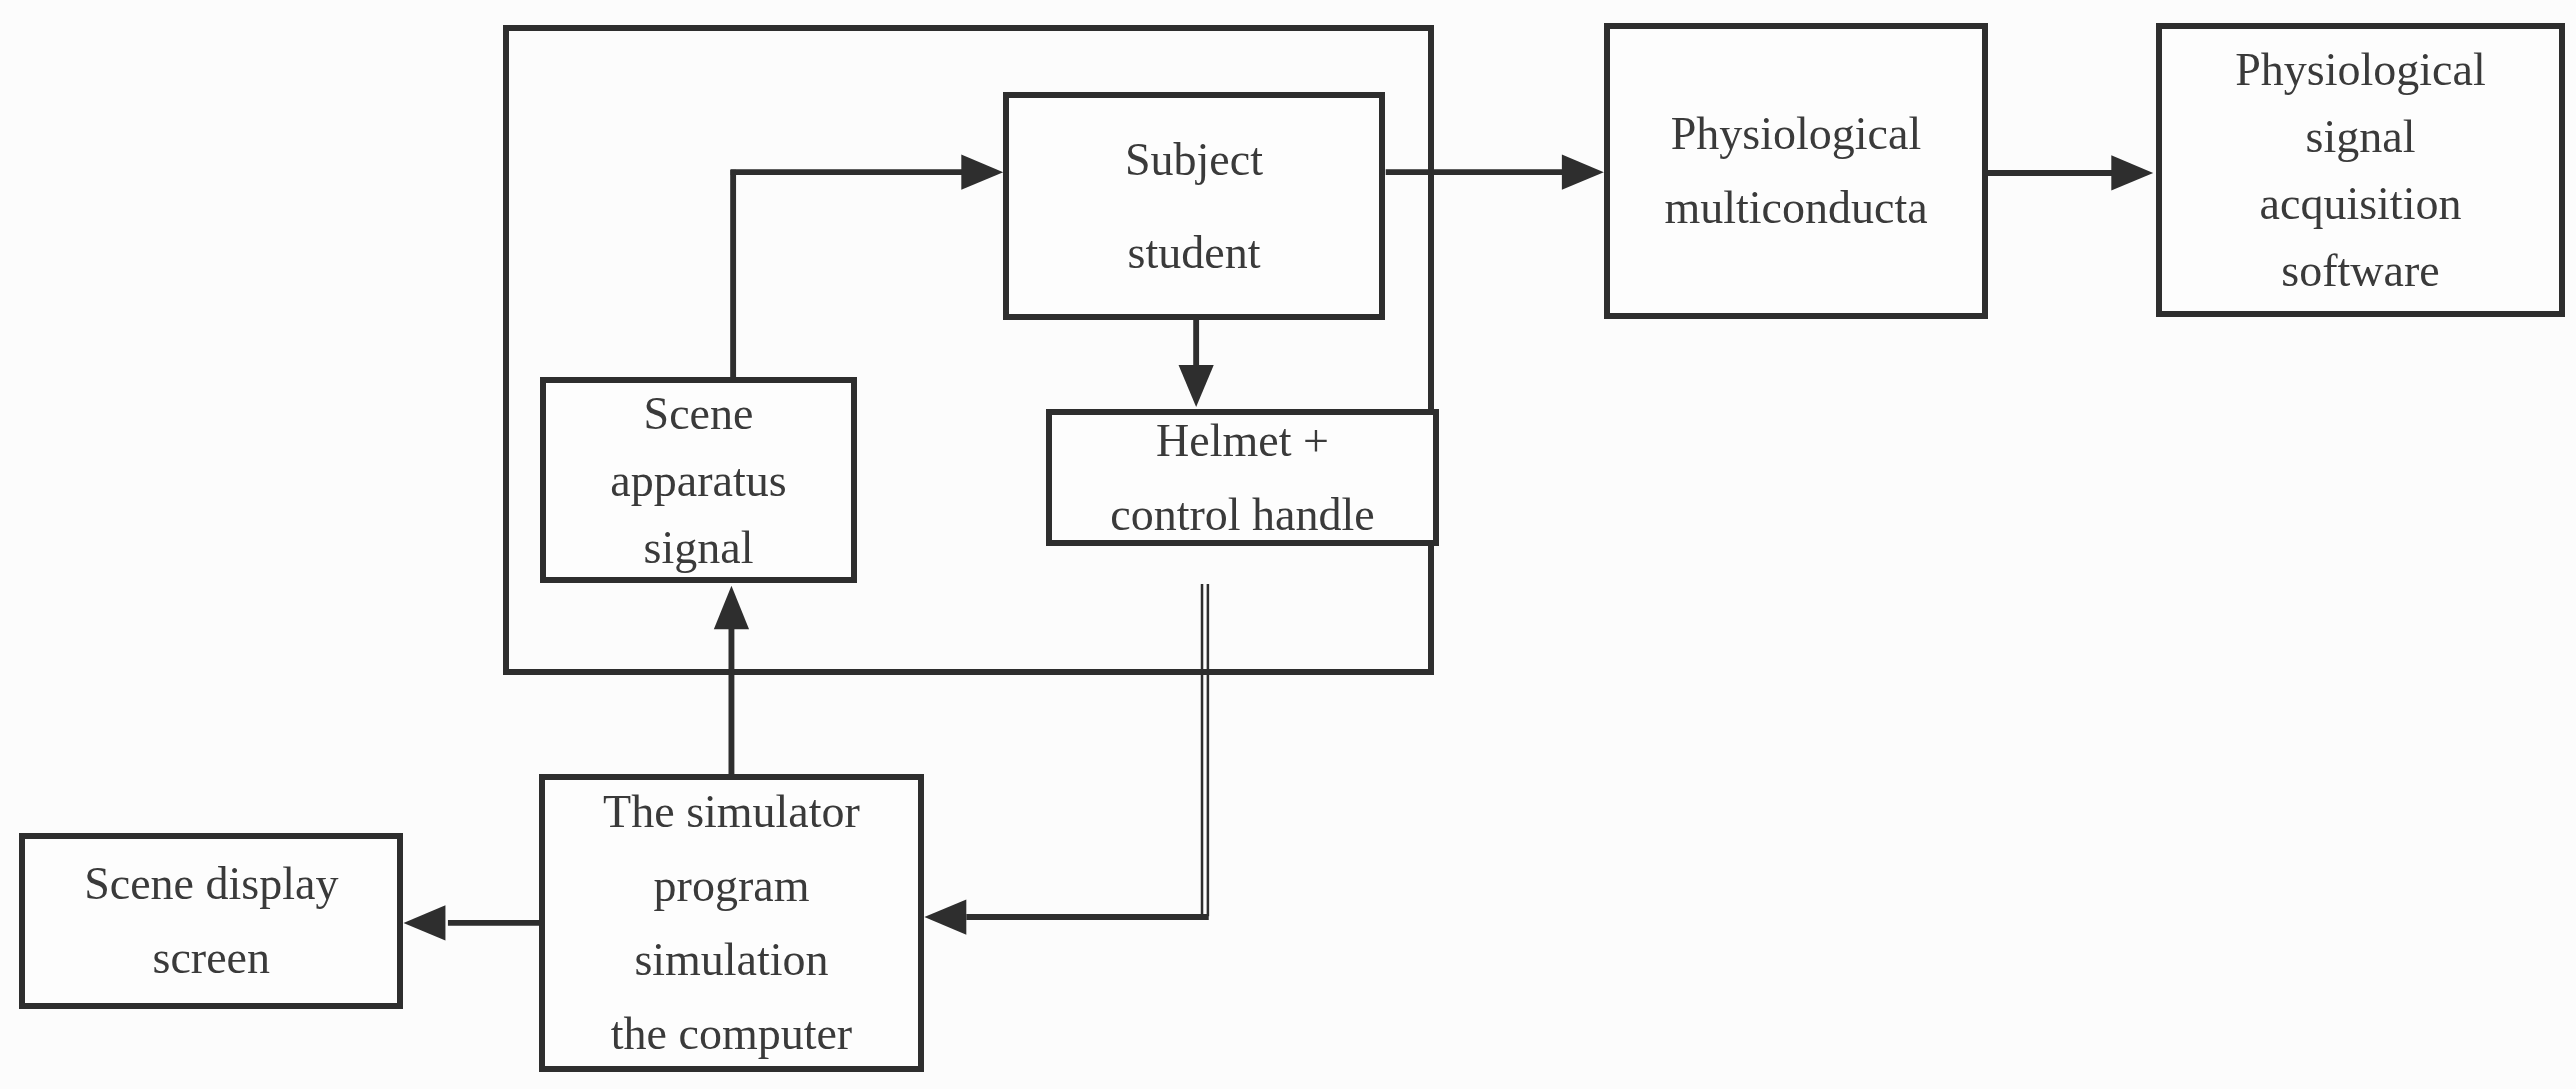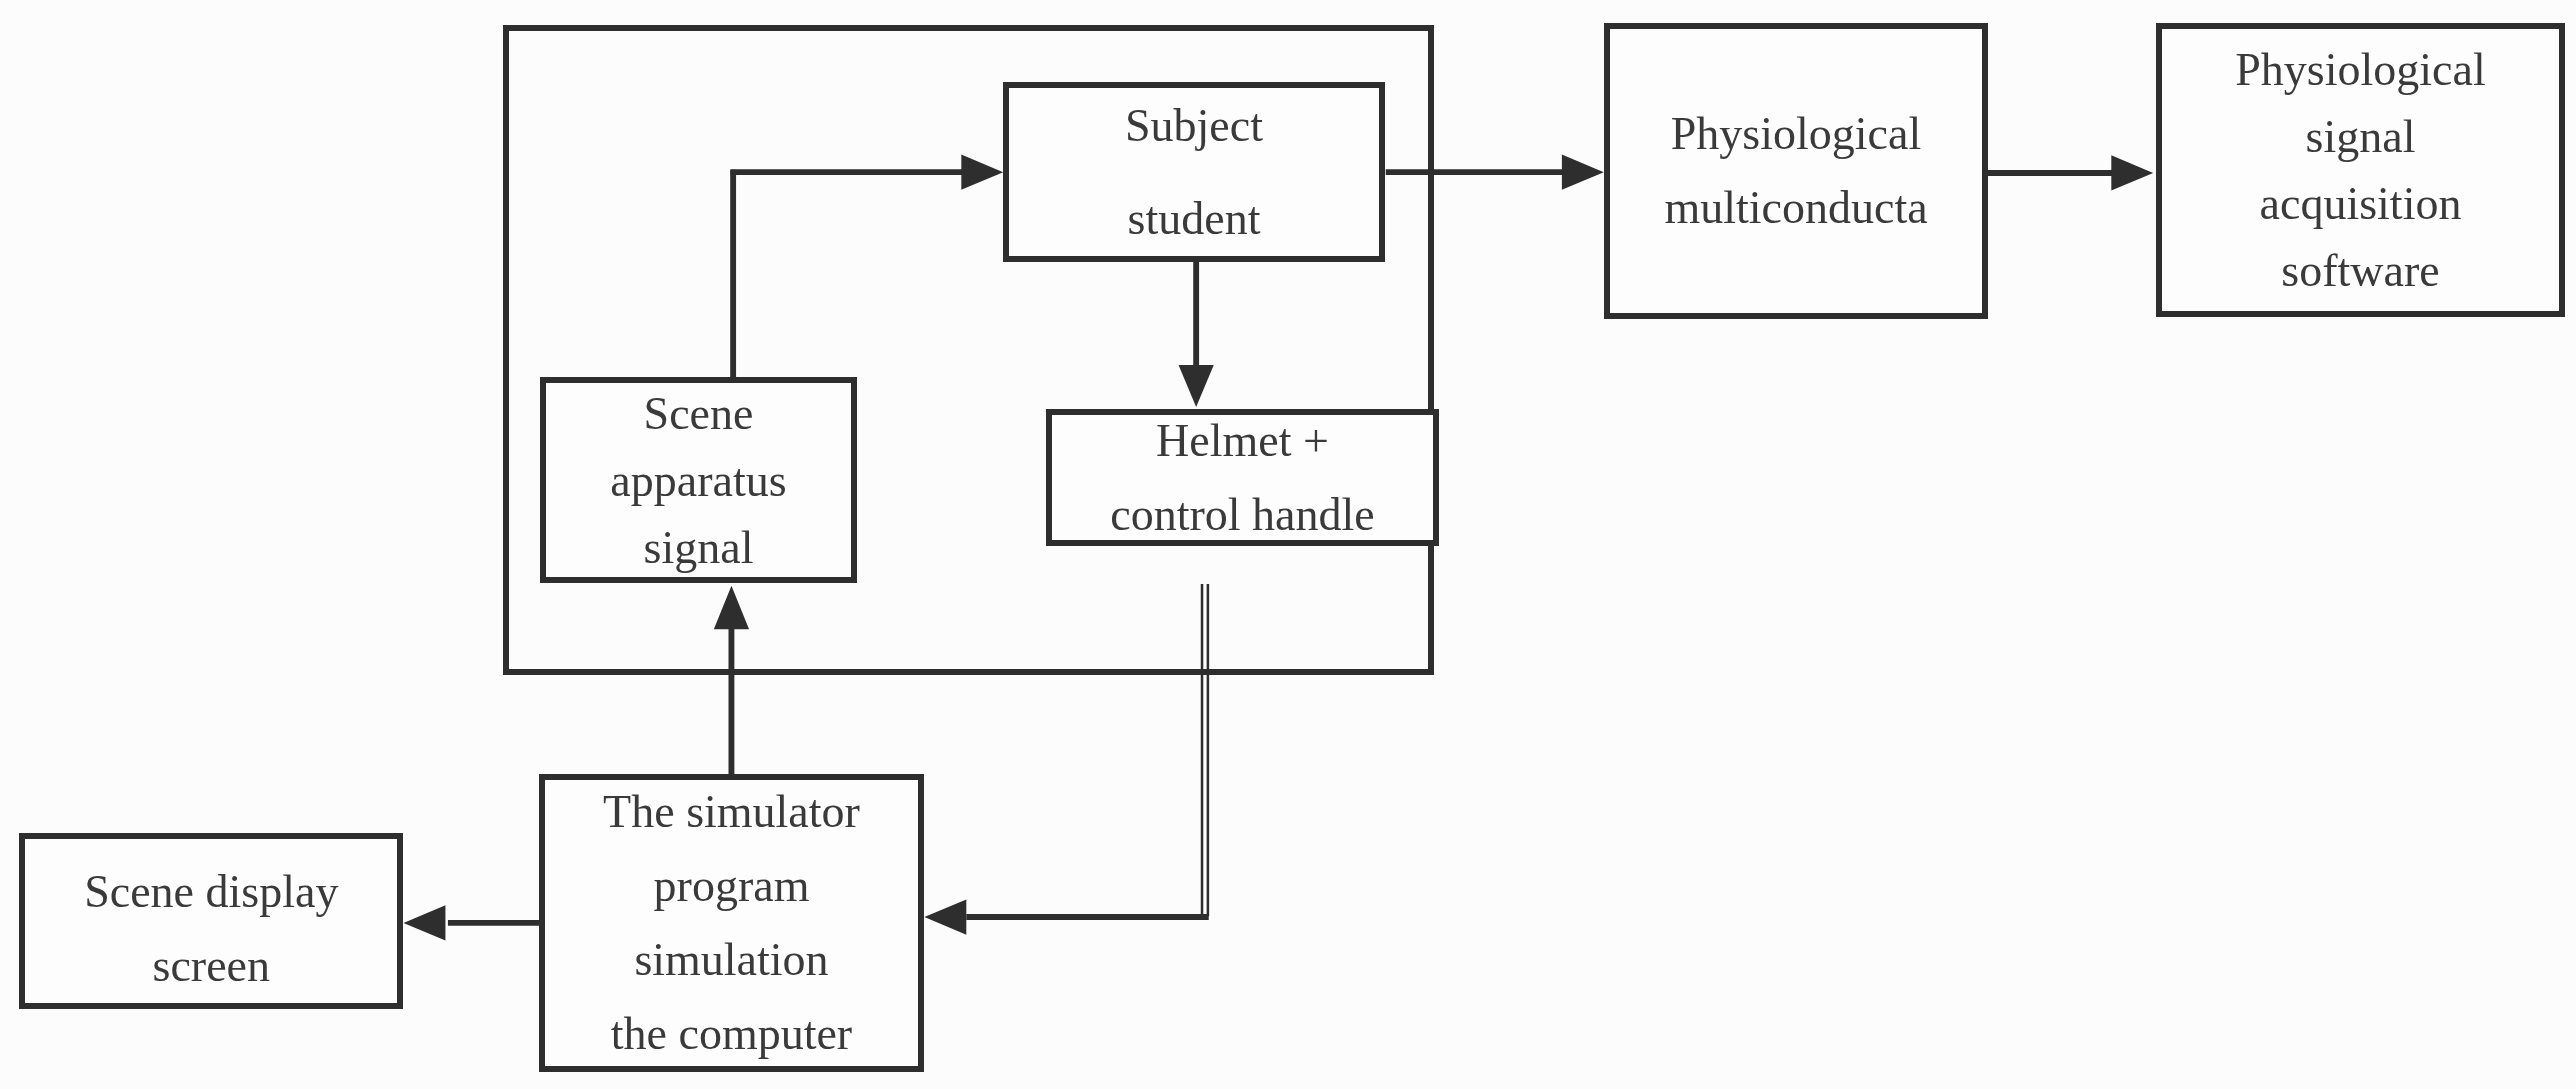--- a/index.html
+++ b/index.html
@@ -86,21 +86,21 @@
     <line class="edge" x1="1441" y1="1093" x2="1152" y2="1093"></line>
     <polygon class="head" points="1102,1093 1152,1072 1152,1114"></polygon>
 
     <line class="edge" x1="872" y1="923" x2="872" y2="748"></line>
     <polygon class="head" points="872,698 851,750 893,750"></polygon>
 
     <line class="edge" x1="643" y1="1100" x2="534" y2="1100"></line>
     <polygon class="head" points="481,1100 531,1079 531,1121"></polygon>
   </svg>
 
-  <div class="node" style="left:1003px; top:82px; width:382px; height:180px;gap:19px;">
+  <div class="node" style="left:1003px; top:92px; width:382px; height:228px;gap:19px;">
     <div class="tl">Subject</div>
     <div class="tl">student</div>
   </div>
 
   <div class="node tight" style="left:540px; top:377px; width:317px; height:206px;">
     <div class="tl">Scene</div>
     <div class="tl">apparatus</div>
     <div class="tl">signal</div>
   </div>
 
@@ -121,19 +121,19 @@
     <div class="tl">software</div>
   </div>
 
   <div class="node" style="left:539px; top:774px; width:385px; height:298px;">
     <div class="tl">The simulator</div>
     <div class="tl">program</div>
     <div class="tl">simulation</div>
     <div class="tl">the computer</div>
   </div>
 
-  <div class="node" style="left:19.3px; top:833px; width:384px; height:176px;justify-content:flex-end;">
+  <div class="node" style="left:19.3px; top:833px; width:384px; height:176px;">
     <div class="tl">Scene display</div>
     <div class="tl">screen</div>
   </div>
 
 </div>
 
 
 </body></html>

